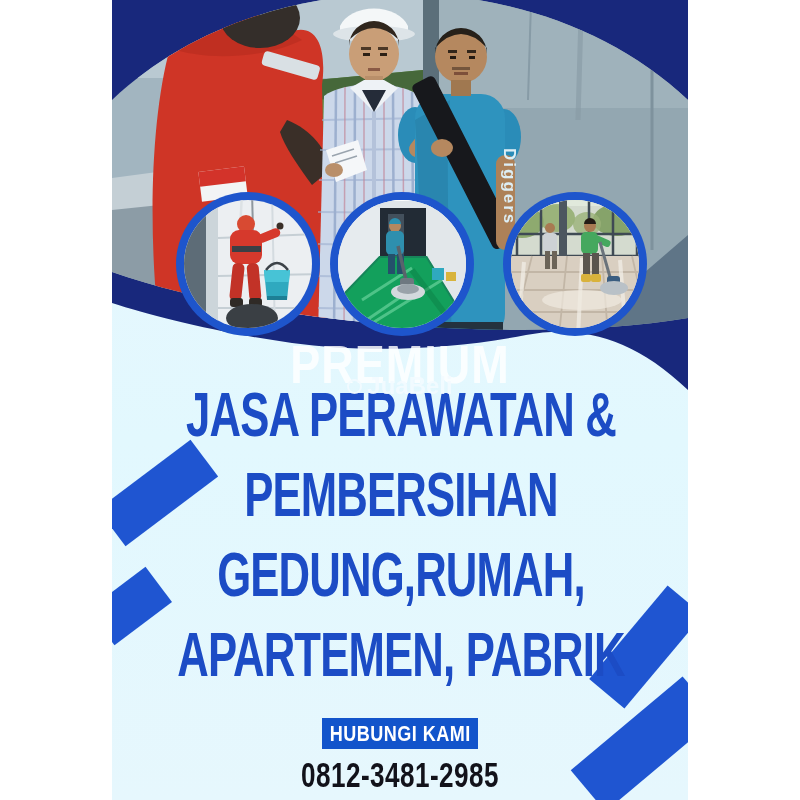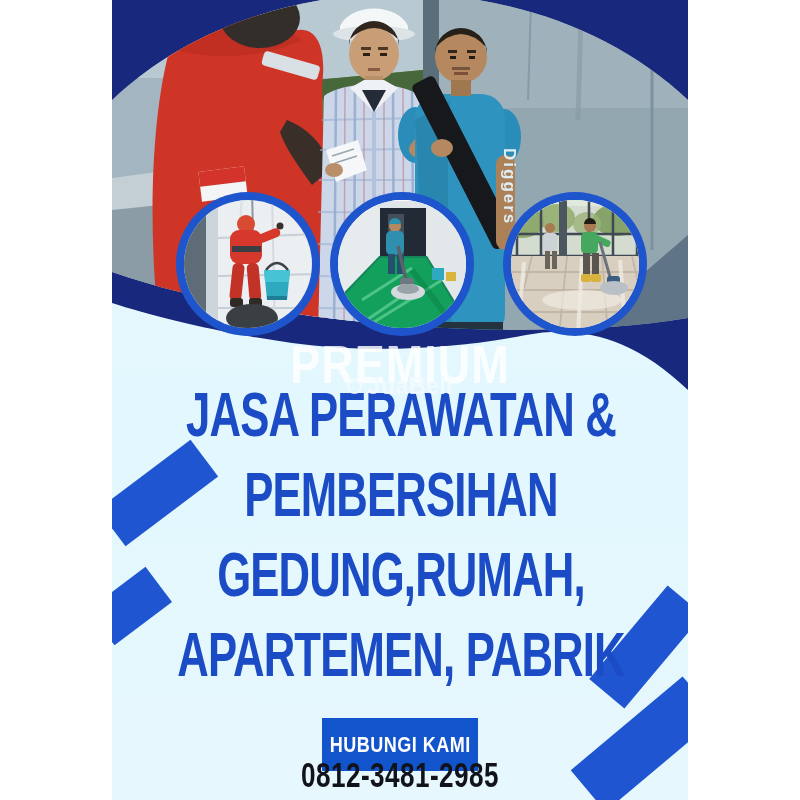--- a/index.html
+++ b/index.html
@@ -38,21 +38,21 @@
     display:flex; align-items:center; justify-content:center; gap:5px;
     color:rgba(242,250,255,0.88); font-weight:bold; font-size:24px;
   }
   .wm-ico {
     width:15px; height:15px; border-radius:50%;
     border:2.5px solid rgba(242,250,255,0.88); box-sizing:border-box;
   }
 
   .cta-btn {
     position:absolute; left:50%; top:718px; transform:translateX(-50%);
-    width:156px; height:53px; background:#1254cb; border:0; z-index:3;
+    width:156px; height:31px; background:#1254cb; border:0; z-index:3;
     display:flex; align-items:center; justify-content:center; cursor:pointer;
   }
   .cta-btn span {
     color:#ffffff; font-weight:bold; font-size:19px; letter-spacing:0.5px;
     font-family:"Liberation Sans", sans-serif;
     transform:scale(0.95,1.12); white-space:nowrap;
   }
   .phone {
     position:absolute; left:0; top:756px; width:576px; text-align:center; z-index:3;
     font-weight:bold; font-size:29px; letter-spacing:0.5px; color:#12121a;

